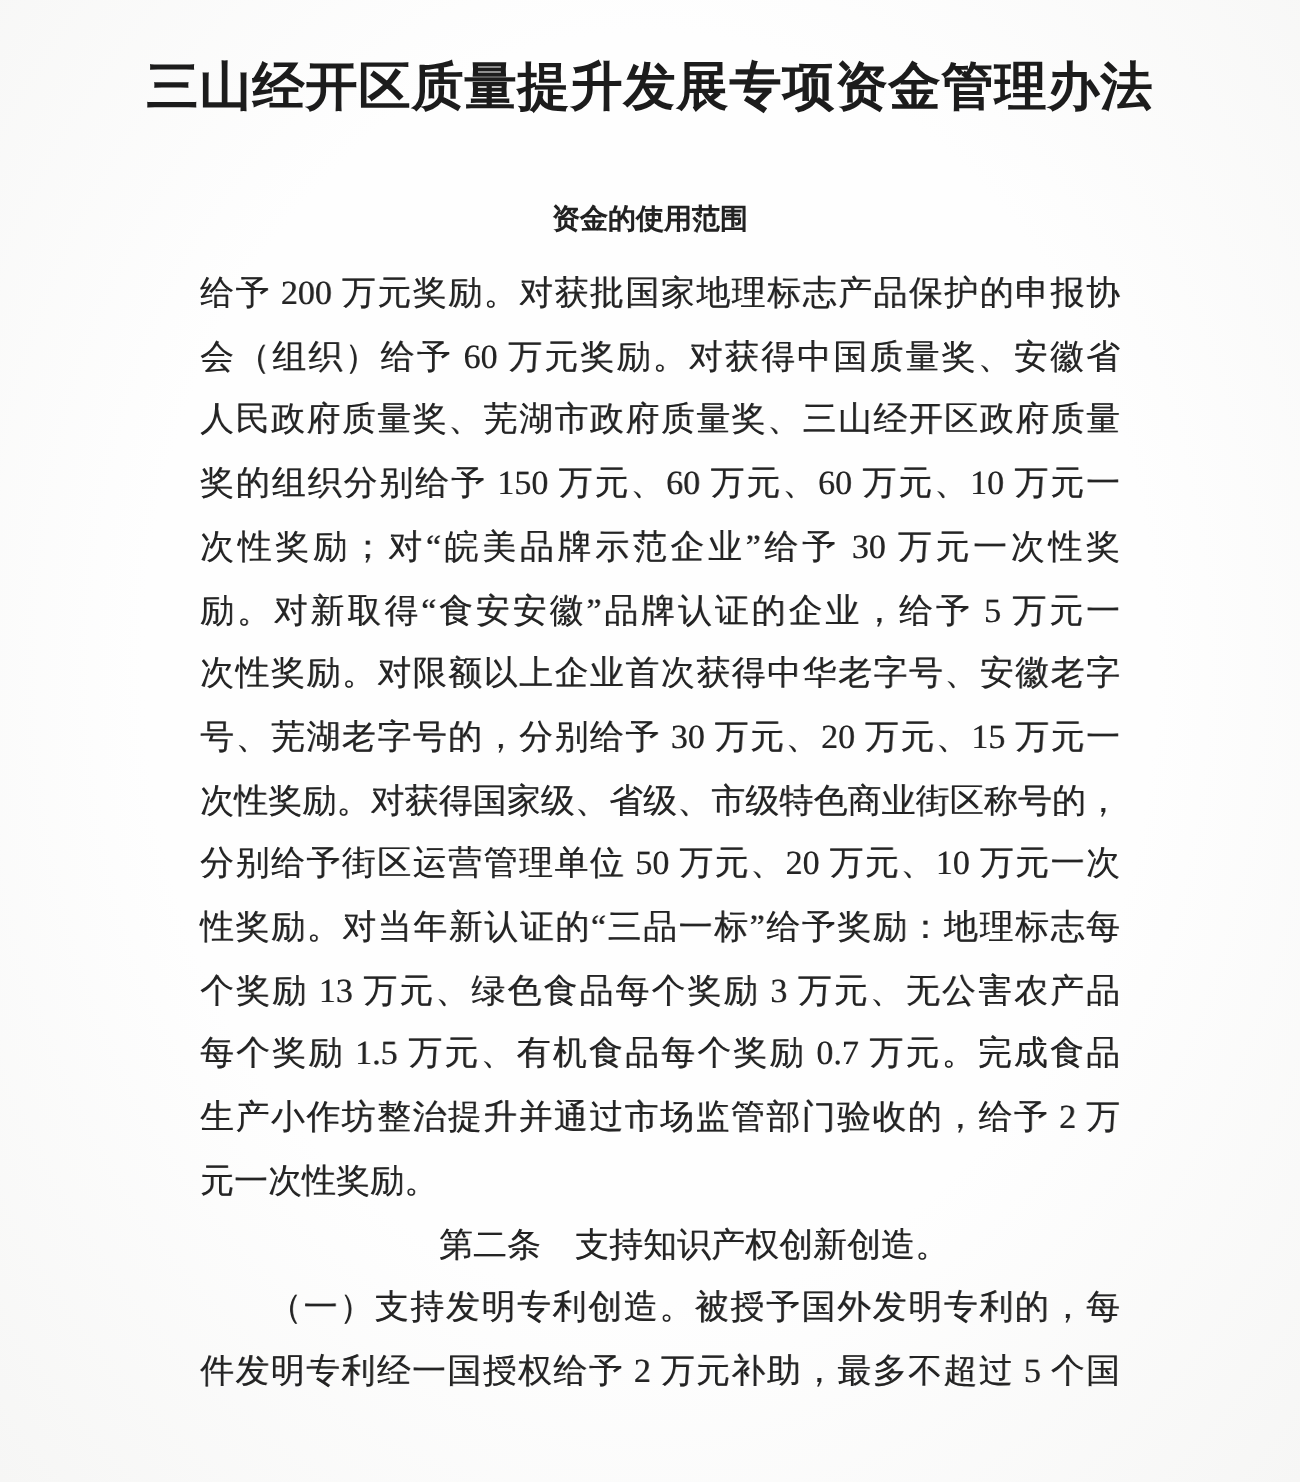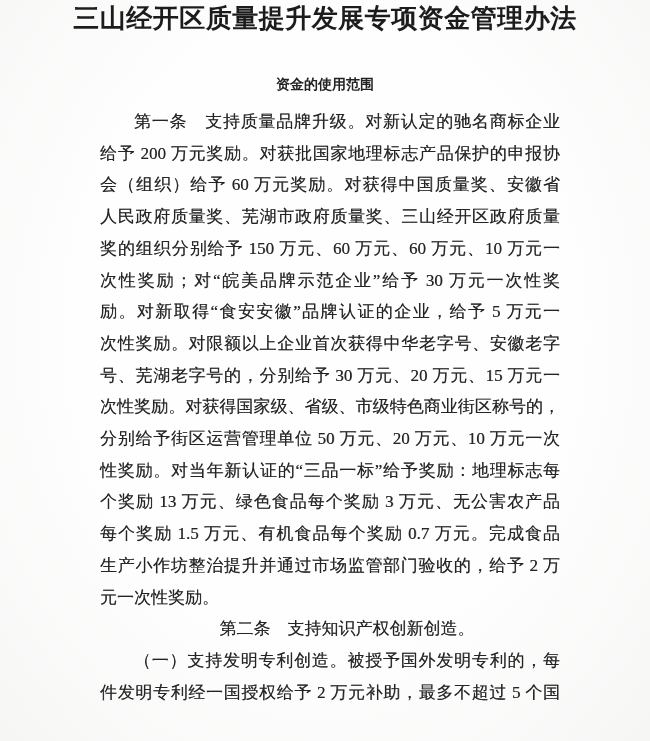--- a/index.html
+++ b/index.html
@@ -10,20 +10,21 @@
     width: 650px;
     height: 741px;
     overflow: hidden;
     background: radial-gradient(ellipse at 50% 45%, #fefefe 55%, #f6f6f5 100%);
     font-family: "Liberation Serif", "DejaVu Serif", serif;
   }
   .page {
     width: 650px;
     height: 741px;
     box-sizing: border-box;
+    padding-top: 25px;
   }
   .doc-title {
     margin: 0;
     text-align: center;
     font-family: "Liberation Sans", "DejaVu Sans", sans-serif;
     font-weight: 700;
     font-size: 26px;
     line-height: 36px;
     letter-spacing: 0.5px;
     color: #1c1c1c;
@@ -57,21 +58,20 @@
     text-align: center;
   }
 </style>
 </head>
 <body>
 
 <div class="page">
   <h1 class="doc-title">三山经开区质量提升发展专项资金管理办法</h1>
   <h2 class="section-heading">资金的使用范围</h2>
   <div class="doc-body">
-      <div class="body-line indent justify">第一条　支持质量品牌升级。对新认定的驰名商标企业</div>
       <div class="body-line justify">给予 200 万元奖励。对获批国家地理标志产品保护的申报协</div>
       <div class="body-line justify">会（组织）给予 60 万元奖励。对获得中国质量奖、安徽省</div>
       <div class="body-line justify">人民政府质量奖、芜湖市政府质量奖、三山经开区政府质量</div>
       <div class="body-line justify">奖的组织分别给予 150 万元、60 万元、60 万元、10 万元一</div>
       <div class="body-line justify">次性奖励；对“皖美品牌示范企业”给予 30 万元一次性奖</div>
       <div class="body-line justify">励。对新取得“食安安徽”品牌认证的企业，给予 5 万元一</div>
       <div class="body-line justify">次性奖励。对限额以上企业首次获得中华老字号、安徽老字</div>
       <div class="body-line justify">号、芜湖老字号的，分别给予 30 万元、20 万元、15 万元一</div>
       <div class="body-line justify">次性奖励。对获得国家级、省级、市级特色商业街区称号的，</div>
       <div class="body-line justify">分别给予街区运营管理单位 50 万元、20 万元、10 万元一次</div>

